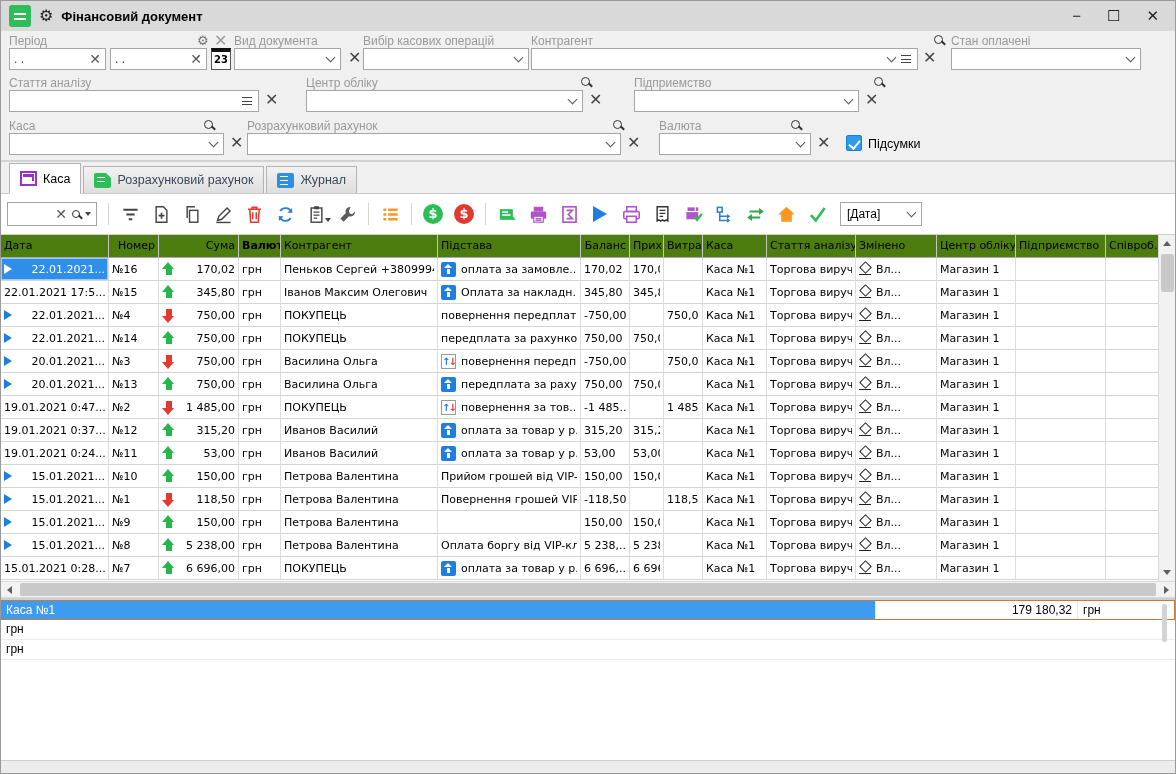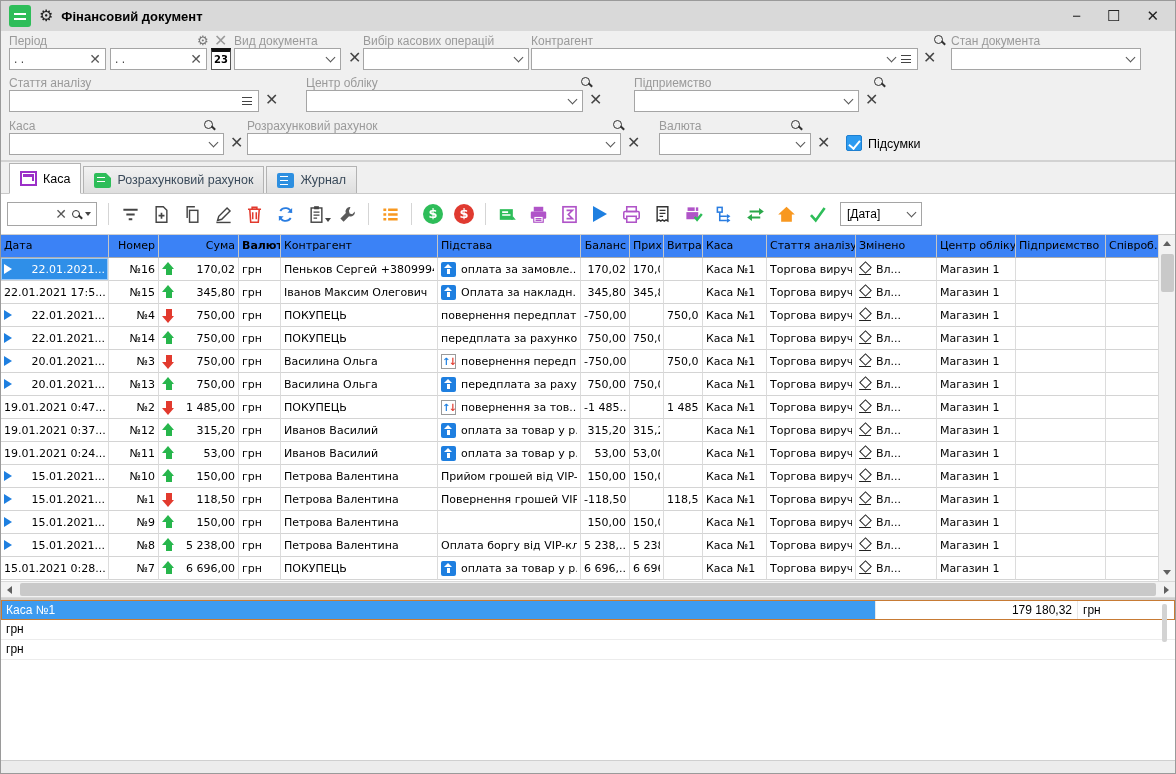--- a/index.html
+++ b/index.html
@@ -63,26 +63,26 @@
   .dollar{width:20px;height:20px;border-radius:50%;color:#fff;font:bold 13px/20px "DejaVu Sans",sans-serif;text-align:center}
   .dollar.g{background:#2ebd59}.dollar.r{background:#e03a30}
   .dollar::after{content:"$"}
   .playbig{width:0;height:0;border-left:14px solid #1e7fe0;border-top:8px solid transparent;border-bottom:8px solid transparent}
   .datecombo{width:82px;height:24px;border:1px solid #a5a5a5;background:#fff;display:flex;align-items:center;justify-content:space-between;padding:0 6px;margin-left:6px;cursor:pointer}
 
   
   .tablewrap{height:346px;display:flex;flex:0 0 auto;background:#fff;position:relative}
   .tgrid{width:1159px;overflow:hidden}
   .thead{display:flex;height:23px}
-  .hcell{background:#3b82f6;border-right:1px solid #c6c6c6;border-bottom:1px solid #ababab;font-size:11px;font-family:"DejaVu Sans",sans-serif;padding:0 3px;line-height:22px;white-space:nowrap;overflow:hidden;flex:0 0 auto}
+  .hcell{background:#4d7c0f;border-right:1px solid #c6c6c6;border-bottom:1px solid #ababab;font-size:11px;font-family:"DejaVu Sans",sans-serif;padding:0 3px;line-height:22px;white-space:nowrap;overflow:hidden;flex:0 0 auto}
   .hcell.right{text-align:right}
   .hcell.bold{font-weight:bold}
   .trow{display:flex;height:23px;background:#fff}
   .cell{border-right:1px solid #dcdcdc;border-bottom:1px solid #d4d4d4;font-size:11px;font-family:"DejaVu Sans",sans-serif;padding:0 3px;display:flex;align-items:center;white-space:nowrap;overflow:hidden;flex:0 0 auto}
-  .cell.right{justify-content:flex-end}
+  .cell.right{}
   .cell .txt{overflow:hidden;text-overflow:clip;white-space:nowrap}
   .cell.sel{background:#2f8fe8;color:#fff;box-shadow:inset 0 0 0 1px #9ccaf8}
   .cell.datecell .txt{margin-left:auto}
   .cell.datecell.nomark{justify-content:flex-start}
   .cell.datecell.nomark .txt{margin-left:0}
   .play{width:0;height:0;border-left:8px solid #1e7fe0;border-top:5px solid transparent;border-bottom:5px solid transparent;flex:0 0 auto}
   .play.white{border-left-color:#fff}
   .fat{width:13px;height:15px;position:relative;flex:0 0 auto;margin-right:4px}
   .fat::before{content:"";position:absolute;left:0;border-left:6.5px solid transparent;border-right:6.5px solid transparent}
   .fat::after{content:"";position:absolute;left:3.5px;width:6px;height:7px}
@@ -172,21 +172,21 @@
         <span class="chev"></span>
       </div>
 
     <div class="flabel" style="left:530px;top:3px">Контрагент</div>
     <div class="combo" style="left:530px;top:17px;width:387px">
       <span class="chev"></span>
       <span class="menu-lines"></span>
     </div>
     <span class="xicon" style="left:922px;top:19px">✕</span>
     <span class="mag" style="left:933px;top:4px"></span>
-    <div class="flabel" style="left:950px;top:3px">Стан документа</div>
+    <div class="flabel" style="left:950px;top:3px">Стан оплачені</div>
     <div class="combo" style="left:950px;top:17px;width:190px">
         <span class="chev"></span>
       </div>
 
     <div class="flabel" style="left:8px;top:45px">Стаття аналізу</div>
     <div class="combo" style="left:8px;top:59px;width:250px">
       <span class="menu-lines"></span>
     </div>
     <span class="xicon" style="left:264px;top:61px">✕</span>
 

